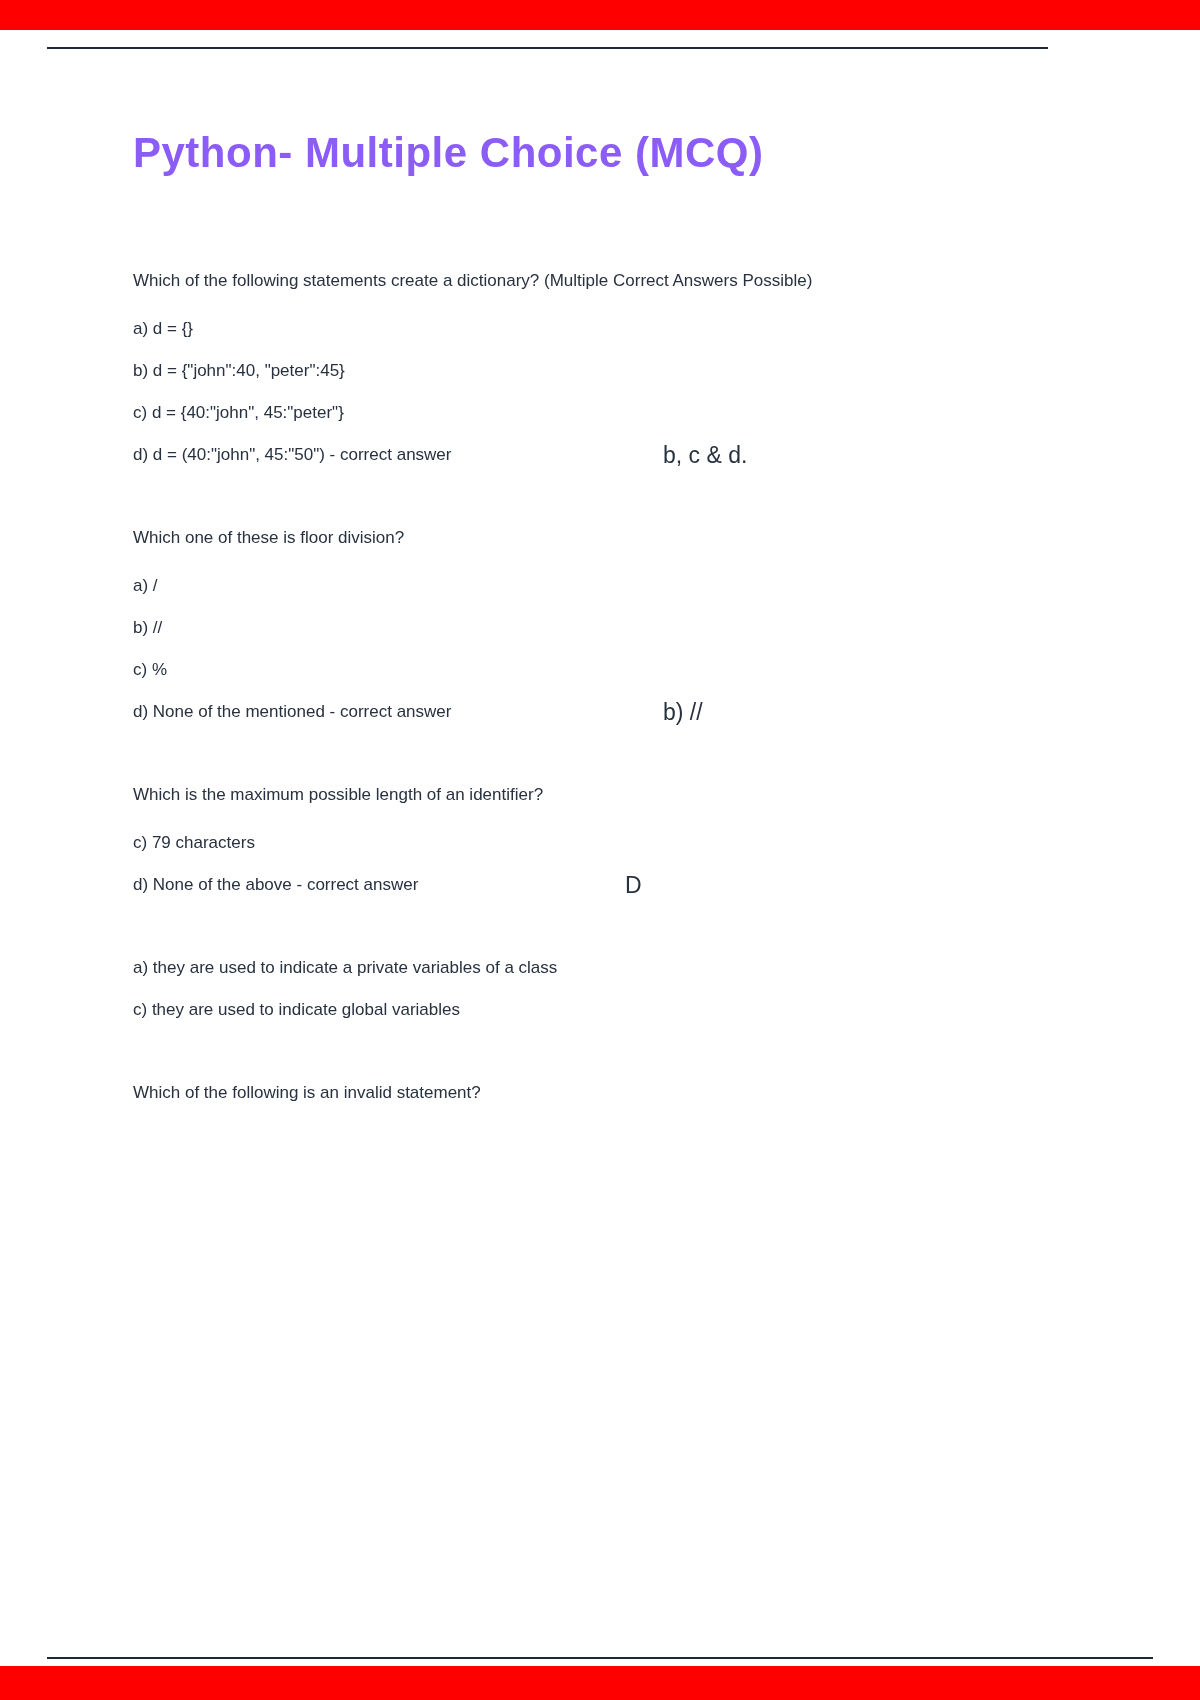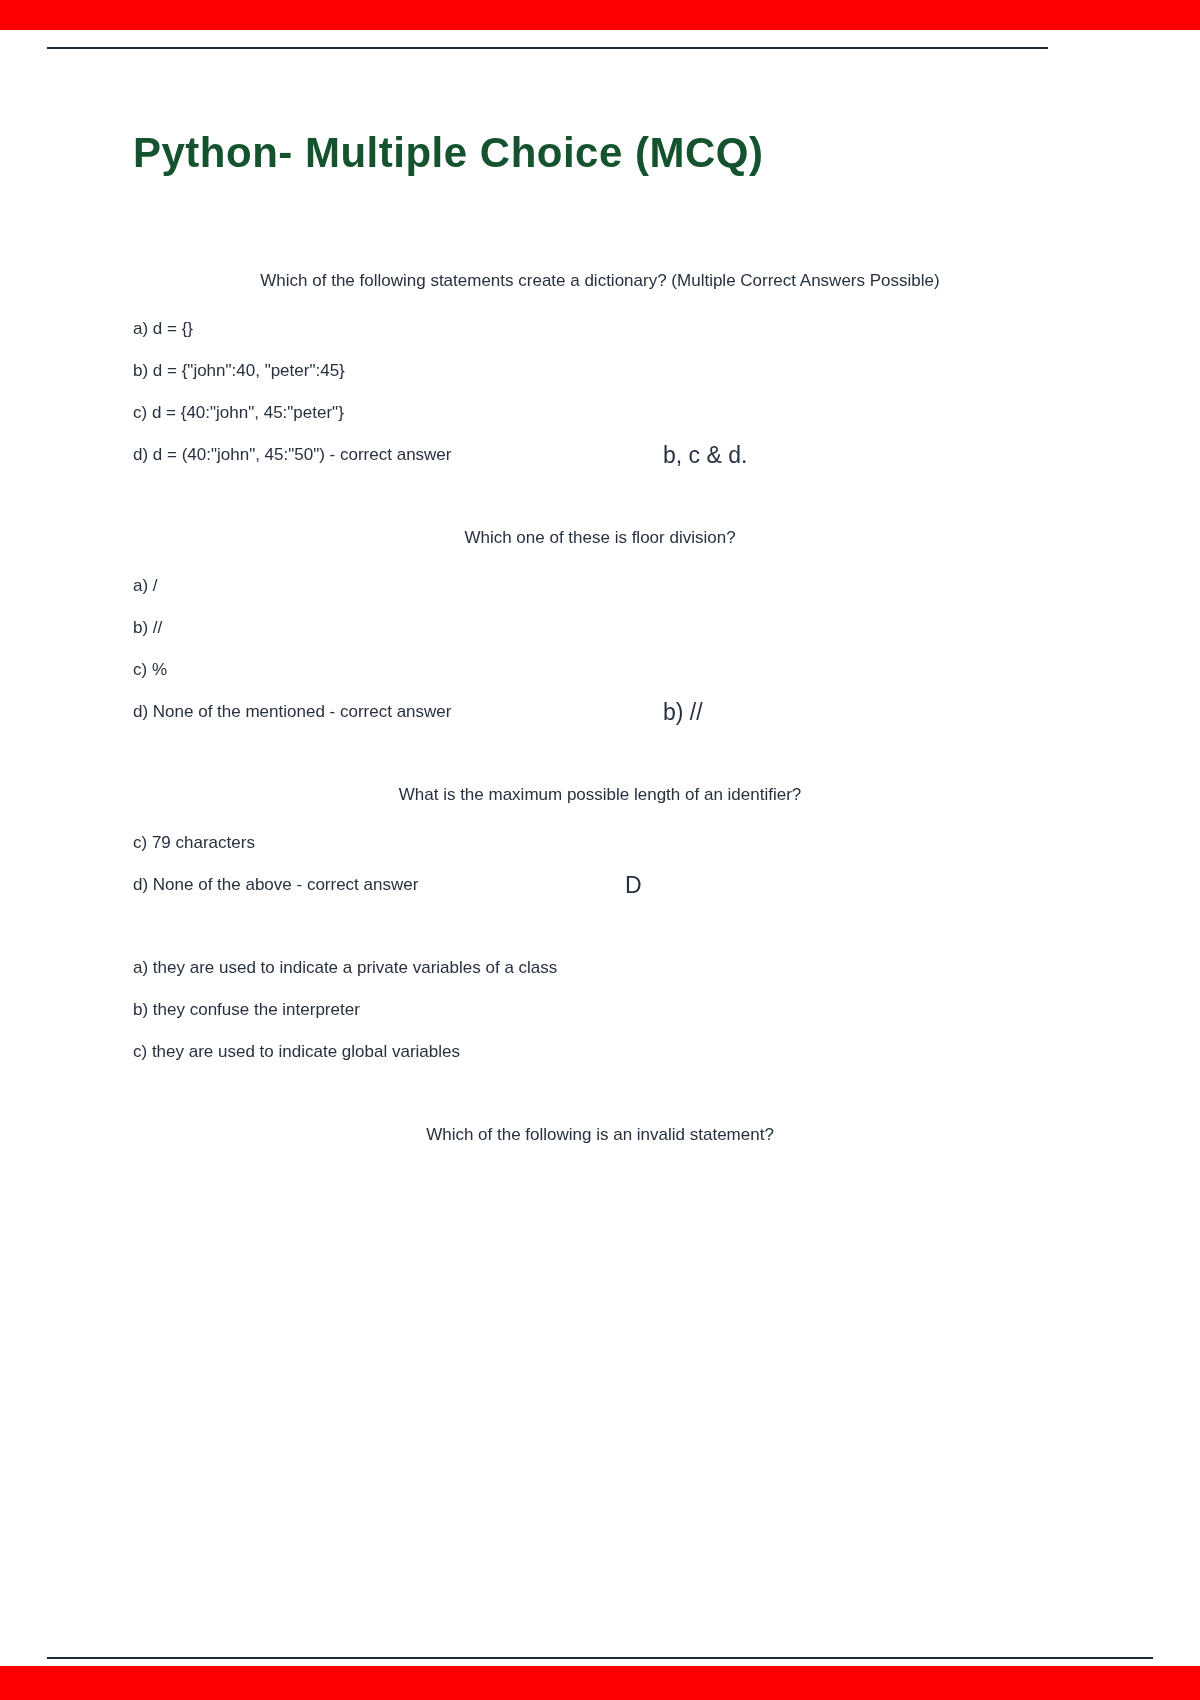--- a/index.html
+++ b/index.html
@@ -51,31 +51,30 @@
     top: 0; left: 0;
     width: 1200px;
     box-sizing: border-box;
     padding: 128px 133px 0 133px;
   }
   .doc-title {
     margin: 0 0 91px 0;
     font-size: 42px;
     line-height: 50px;
     font-weight: bold;
-    color: #14532d;
+    color: #8b5cf6;
     letter-spacing: 0.5px;
   }
   .question {
     margin: 59px 0 0 0;
   }
   .prompt {
     margin: 0 0 24px 0;
     font-size: 17px;
     line-height: 24px;
-    text-align: center;
   }
   .option {
     margin: 0 0 18px 0;
     font-size: 17px;
     line-height: 24px;
   }
   .option-last {
     position: relative;
   }
   .answer {
@@ -115,31 +114,30 @@
       <p class="option">a) /</p>
       <p class="option">b) //</p>
       <p class="option">c) %</p>
       <p class="option option-last">
         <span>d) None of the mentioned - correct answer</span>
         <span class="answer">b) //</span>
       </p>
     </section>
 
     <section class="question">
-      <p class="prompt">What is the maximum possible length of an identifier?</p>
+      <p class="prompt">Which is the maximum possible length of an identifier?</p>
       <p class="option">c) 79 characters</p>
       <p class="option option-last">
         <span>d) None of the above - correct answer</span>
         <span class="answer" style="left:492px;">D</span>
       </p>
     </section>
 
     <section class="question">
       <p class="option">a) they are used to indicate a private variables of a class</p>
-      <p class="option">b) they confuse the interpreter</p>
       <p class="option">c) they are used to indicate global variables</p>
     </section>
 
     <section class="question">
       <p class="prompt">Which of the following is an invalid statement?</p>
     </section>
 
   </div>
 
   <div class="bottom-rule"></div>

